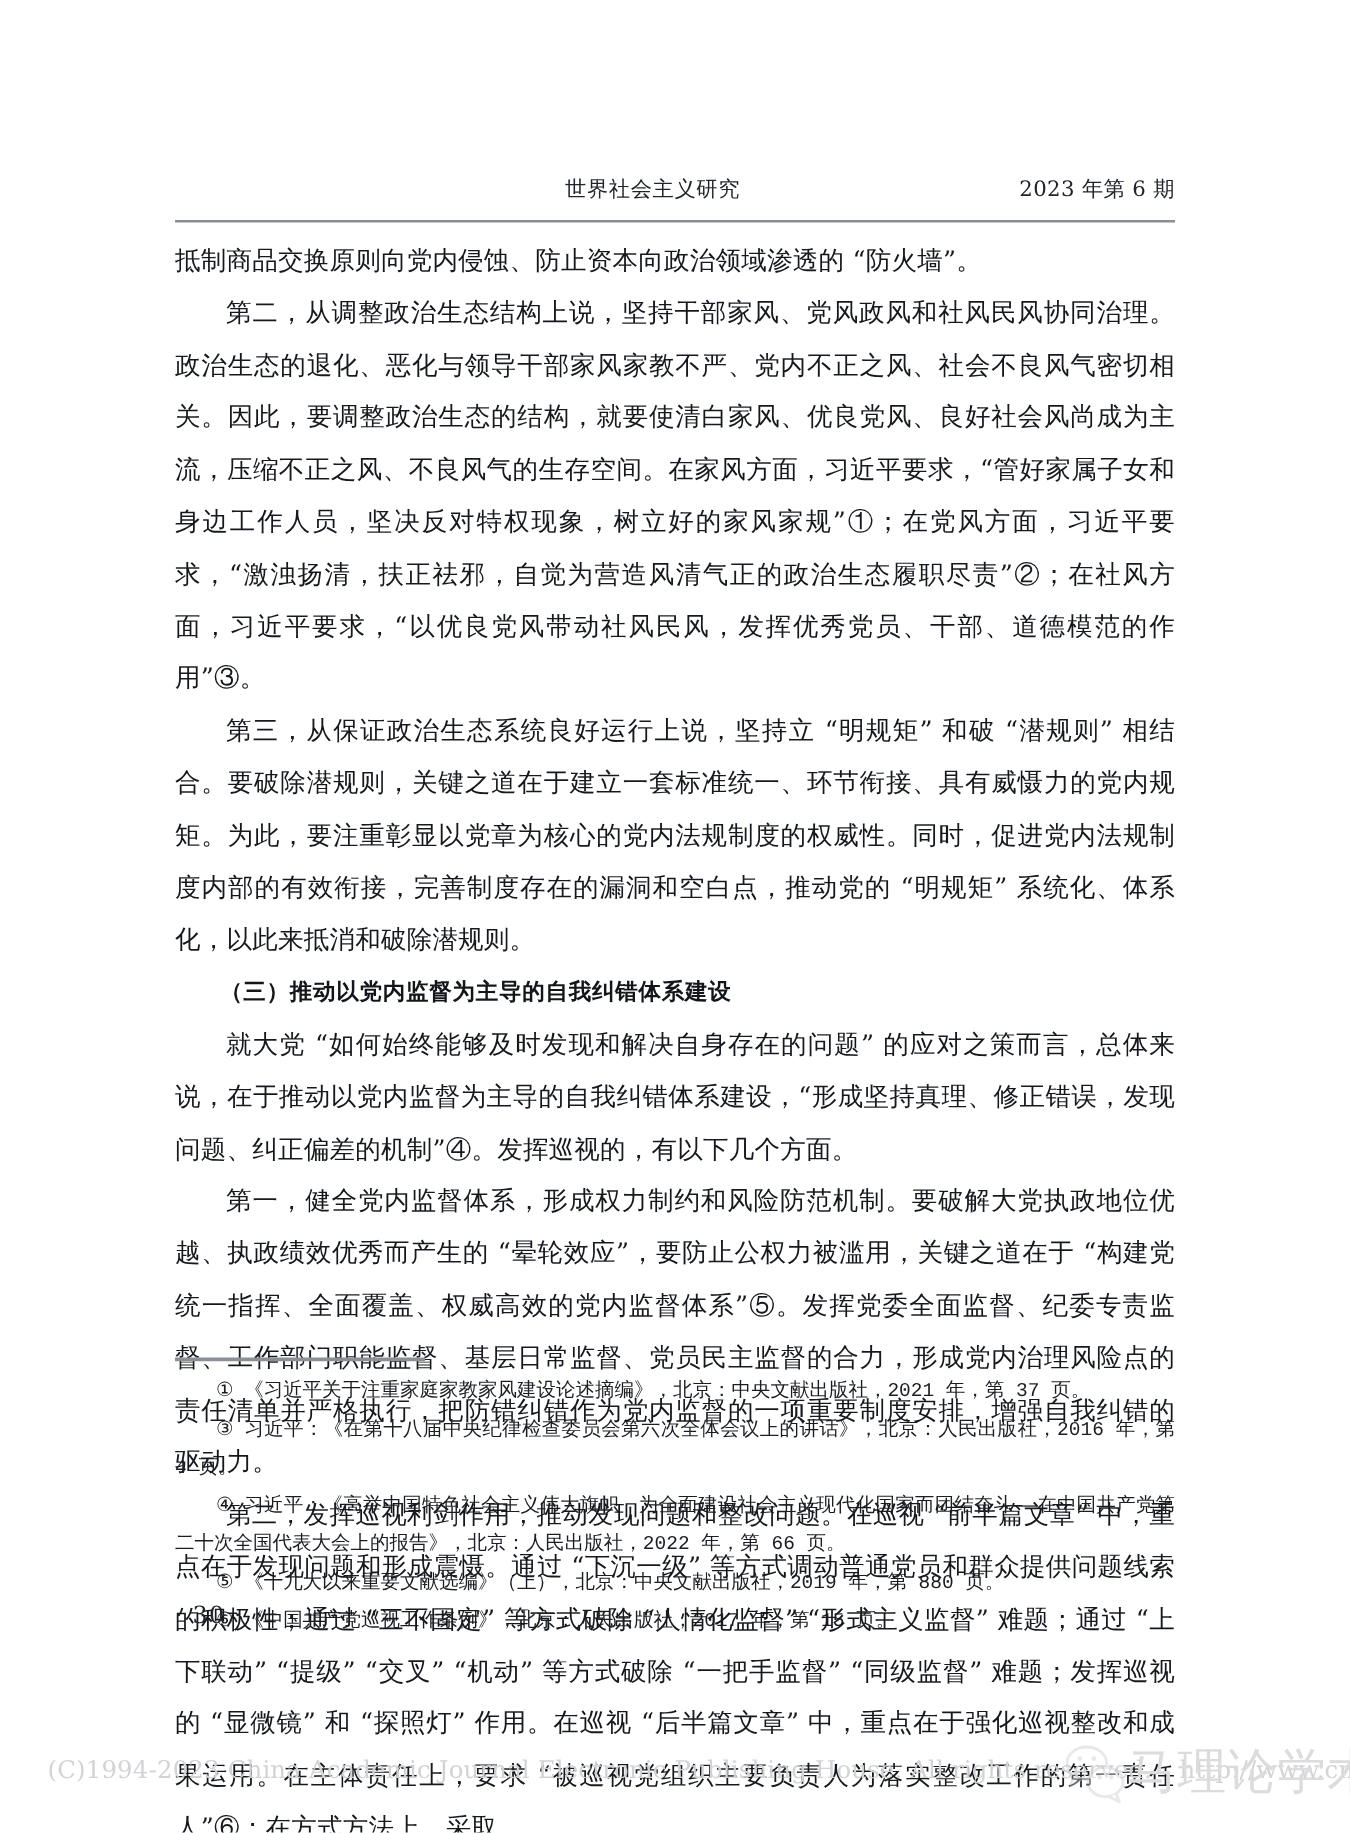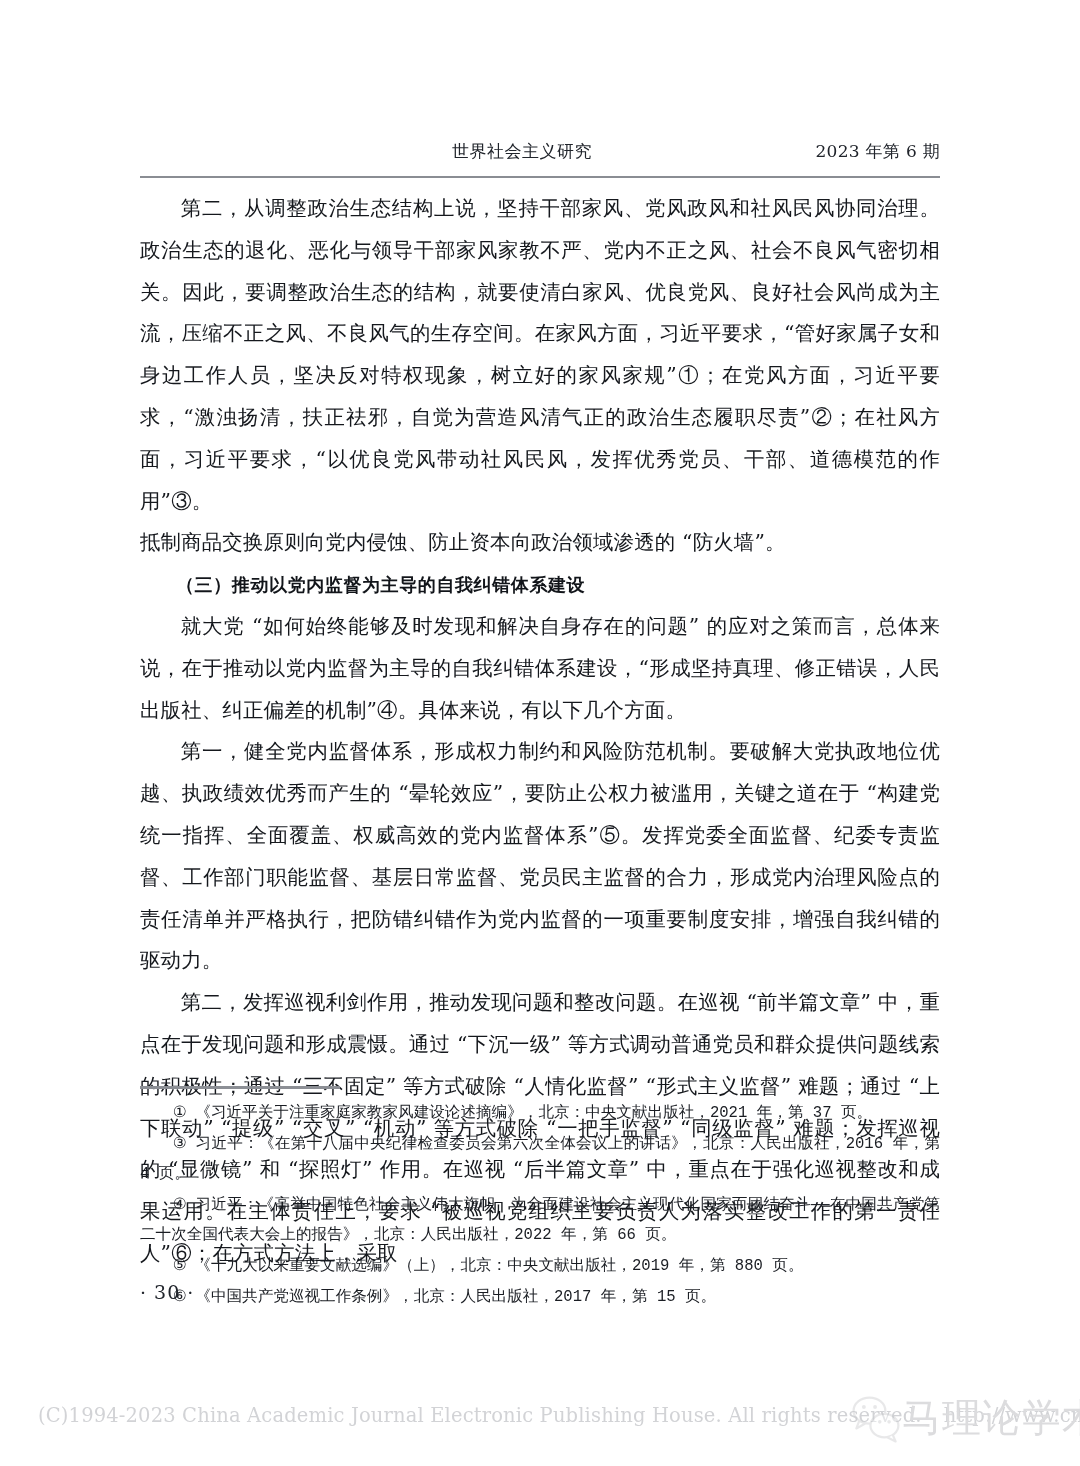--- a/index.html
+++ b/index.html
@@ -176,24 +176,25 @@
 
 <div class="page">
 
   <div class="running-head">
     <span class="rh-center">世界社会主义研究</span>
     <span class="rh-right">2023 年第 6 期</span>
   </div>
   <div class="head-rule"></div>
 
   <div class="body-area">
+    <p class="para">抵制商品交换原则向党内侵蚀、防止资本向政治领域渗透的 “防火墙”。</p>
     <p class="para indent">第二，从调整政治生态结构上说，坚持干部家风、党风政风和社风民风协同治理。政治生态的退化、恶化与领导干部家风家教不严、党内不正之风、社会不良风气密切相关。因此，要调整政治生态的结构，就要使清白家风、优良党风、良好社会风尚成为主流，压缩不正之风、不良风气的生存空间。在家风方面，习近平要求，“管好家属子女和身边工作人员，坚决反对特权现象，树立好的家风家规”①；在党风方面，习近平要求，“激浊扬清，扶正祛邪，自觉为营造风清气正的政治生态履职尽责”②；在社风方面，习近平要求，“以优良党风带动社风民风，发挥优秀党员、干部、道德模范的作用”③。</p>
-    <p class="para">抵制商品交换原则向党内侵蚀、防止资本向政治领域渗透的 “防火墙”。</p>
+    <p class="para indent">第三，从保证政治生态系统良好运行上说，坚持立 “明规矩” 和破 “潜规则” 相结合。要破除潜规则，关键之道在于建立一套标准统一、环节衔接、具有威慑力的党内规矩。为此，要注重彰显以党章为核心的党内法规制度的权威性。同时，促进党内法规制度内部的有效衔接，完善制度存在的漏洞和空白点，推动党的 “明规矩” 系统化、体系化，以此来抵消和破除潜规则。</p>
     <p class="heading">（三）推动以党内监督为主导的自我纠错体系建设</p>
-    <p class="para indent">就大党 “如何始终能够及时发现和解决自身存在的问题” 的应对之策而言，总体来说，在于推动以党内监督为主导的自我纠错体系建设，“形成坚持真理、修正错误，人民出版社、纠正偏差的机制”④。具体来说，有以下几个方面。</p>
+    <p class="para indent">就大党 “如何始终能够及时发现和解决自身存在的问题” 的应对之策而言，总体来说，在于推动以党内监督为主导的自我纠错体系建设，“形成坚持真理、修正错误，发现问题、纠正偏差的机制”④。发挥巡视的，有以下几个方面。</p>
     <p class="para indent">第一，健全党内监督体系，形成权力制约和风险防范机制。要破解大党执政地位优越、执政绩效优秀而产生的 “晕轮效应”，要防止公权力被滥用，关键之道在于 “构建党统一指挥、全面覆盖、权威高效的党内监督体系”⑤。发挥党委全面监督、纪委专责监督、工作部门职能监督、基层日常监督、党员民主监督的合力，形成党内治理风险点的责任清单并严格执行，把防错纠错作为党内监督的一项重要制度安排，增强自我纠错的驱动力。</p>
     <p class="para indent">第二，发挥巡视利剑作用，推动发现问题和整改问题。在巡视 “前半篇文章” 中，重点在于发现问题和形成震慑。通过 “下沉一级” 等方式调动普通党员和群众提供问题线索的积极性；通过 “三不固定” 等方式破除 “人情化监督” “形式主义监督” 难题；通过 “上下联动” “提级” “交叉” “机动” 等方式破除 “一把手监督” “同级监督” 难题；发挥巡视的 “显微镜” 和 “探照灯” 作用。在巡视 “后半篇文章” 中，重点在于强化巡视整改和成果运用。在主体责任上，要求 “被巡视党组织主要负责人为落实整改工作的第一责任人”⑥；在方式方法上，采取</p>
   </div>
 
   <div class="fn-rule"></div>
 
   <div class="footnotes">
     <p class="fn-item"><span class="marker">①</span><span>《习近平关于注重家庭家教家风建设论述摘编》，北京：中央文献出版社，2021 年，第 37 页。</span></p>
     <p class="fn-item"><span class="marker">③</span><span>习近平：《在第十八届中央纪律检查委员会第六次全体会议上的讲话》，北京：人民出版社，2016 年，第 4 页。</span></p>
     <p class="fn-item"><span class="marker">④</span><span>习近平：《高举中国特色社会主义伟大旗帜　为全面建设社会主义现代化国家而团结奋斗——在中国共产党第二十次全国代表大会上的报告》，北京：人民出版社，2022 年，第 66 页。</span></p>

